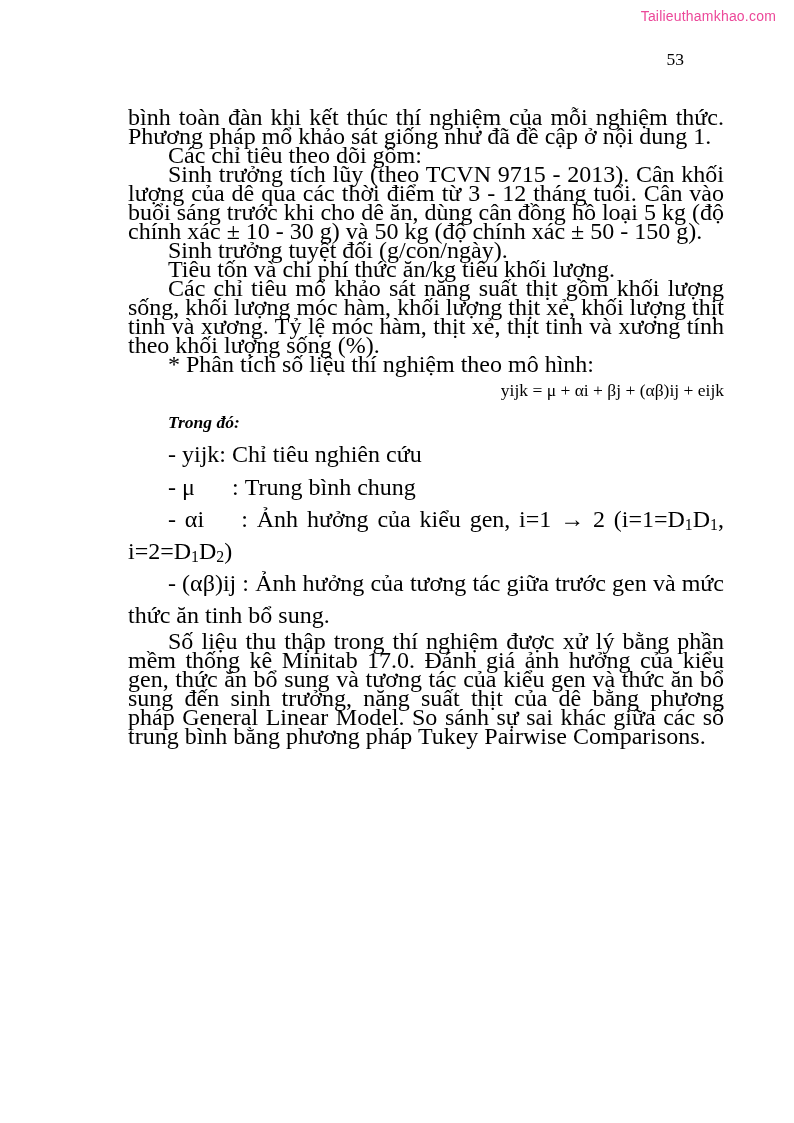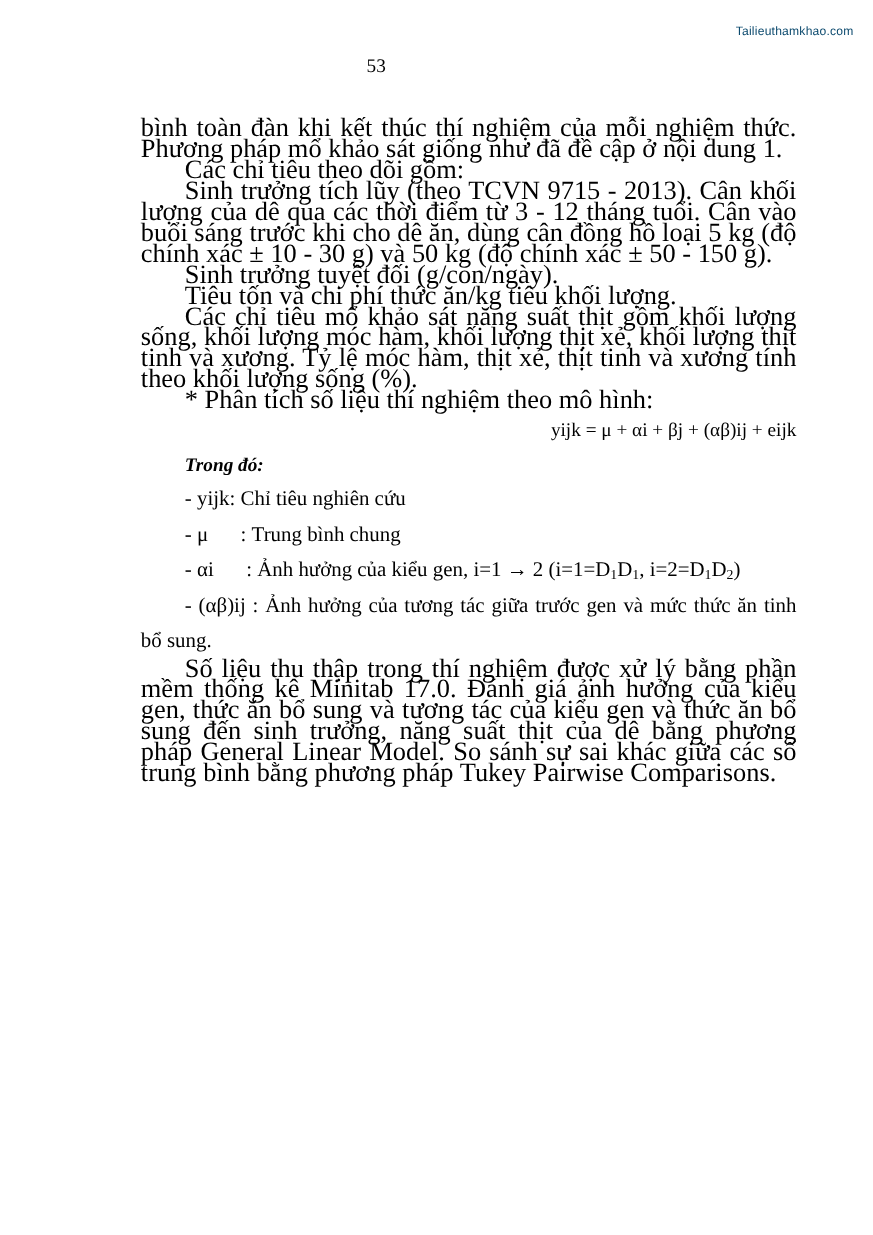--- a/index.html
+++ b/index.html
@@ -23,35 +23,34 @@
     inset: 0;
     background: #ffffff;
   }
 
   
   .watermark {
     position: absolute;
     top: 8px;
     right: 18px;
     font-family: "Liberation Sans", "DejaVu Sans", sans-serif;
-    font-size: 11px;
+    font-size: 14px;
     letter-spacing: 0.2px;
-    color: #0c4a6e;
+    color: #ec4899;
     user-select: none;
     white-space: nowrap;
-    margin-top: 15px;
   }
 
   
   .folio {
     position: absolute;
     top: 51px;
     left: 0;
     width: 684px;
-    text-align: center;
+    text-align: right;
     font-size: 17.5px;
     line-height: 1;
   }
 
   
   .body-block {
     position: absolute;
     left: 128px;
     top: 108px;
     width: 596px;
@@ -90,21 +89,21 @@
   }
   p.trongdo .td-inner {
     font-weight: bold;
     font-style: italic;
     text-underline-offset: 2px;
   }
 
   
   p.defline {
     margin: 0;
-    font-size: 19px;
+    font-size: 24px;
     line-height: 32.2px;
     text-indent: 40px;
     text-align: justify;
   }
   p.defline.wrap {
     text-align: justify;
   }
 
   
   .gap {

